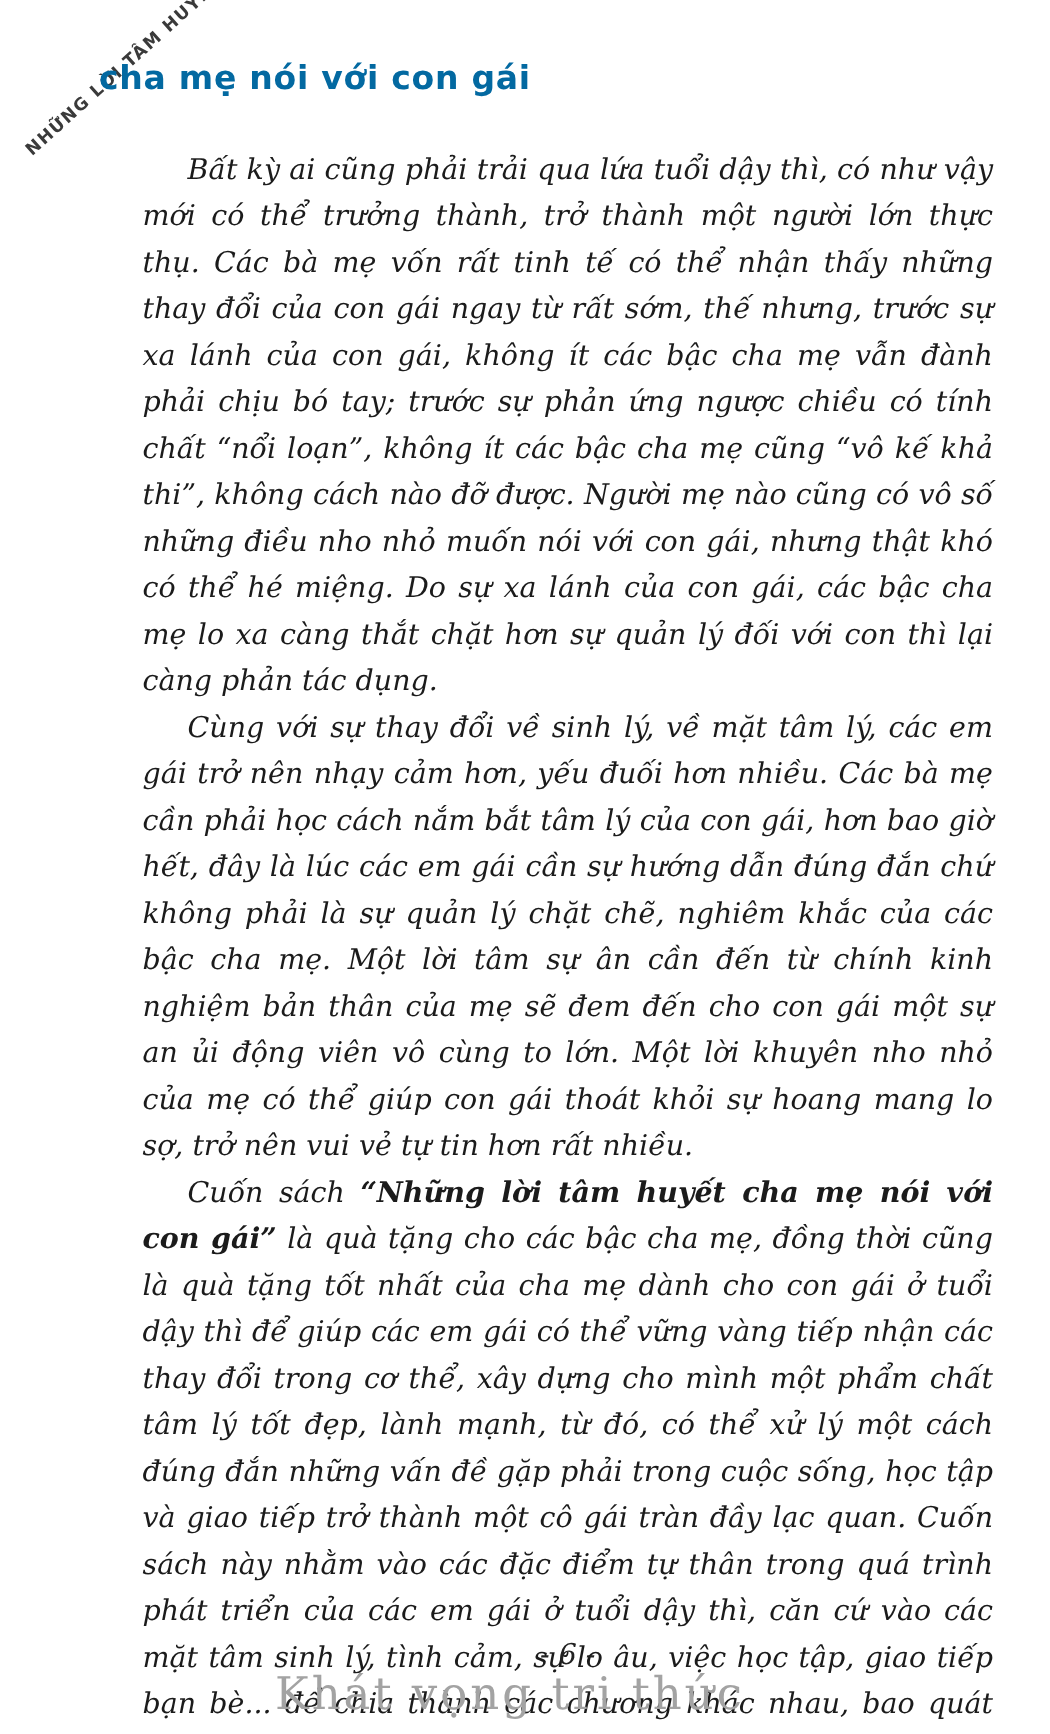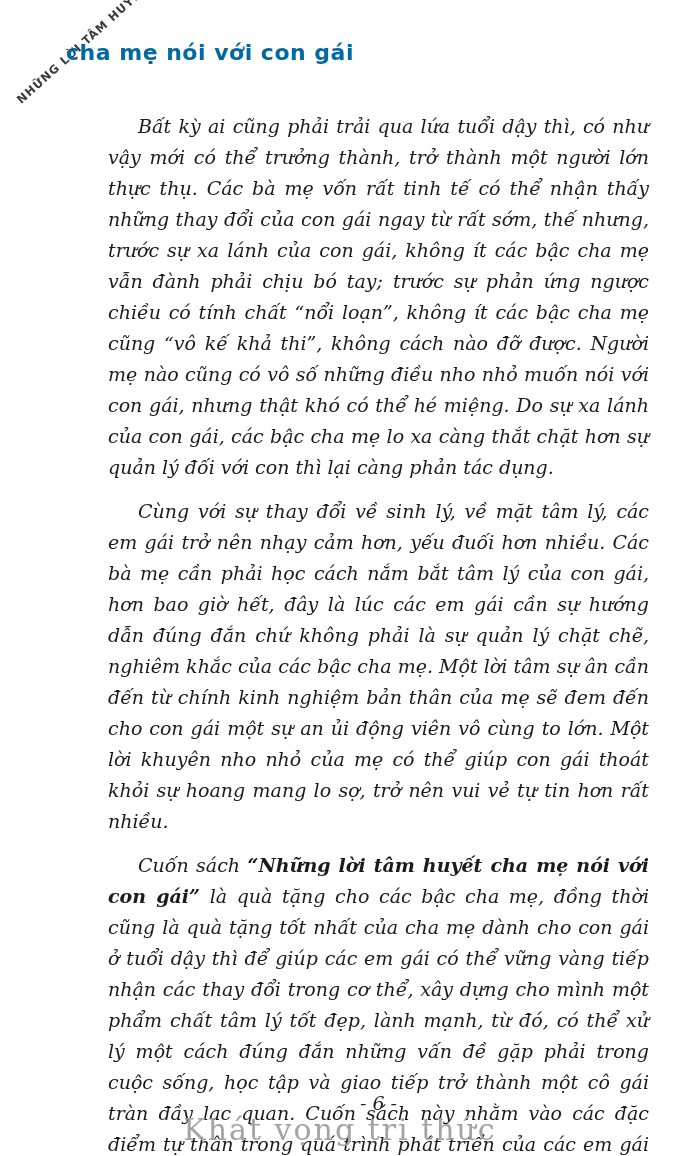--- a/index.html
+++ b/index.html
@@ -41,21 +41,21 @@
     left: 95px;
     width: 567px;
     top: 98px;
     text-align: justify;
     font-style: italic;
     font-size: 19px;
     line-height: 31px;
     color: #1b1b1b;
     z-index: 1;
   }
-  .content p { margin: 13px; text-indent: 30px; }
+  .content p { margin: 0; text-indent: 30px; }
   .inline-book-title { font-weight: bold; font-style: italic; }
   .watermark {
     position: absolute;
     left: 0;
     width: 700px;
     top: 1018px;
     text-align: center;
     font-family: "DejaVu Serif", serif;
     font-size: 78px;
     letter-spacing: 2px;

